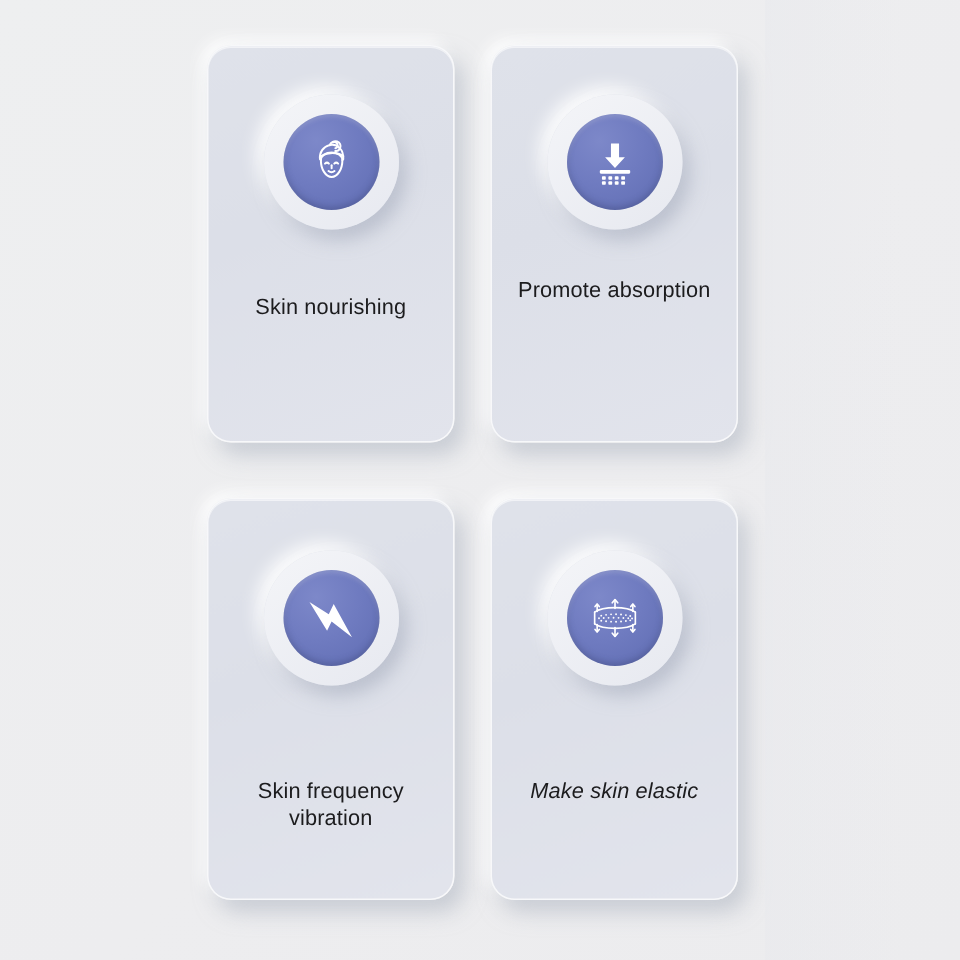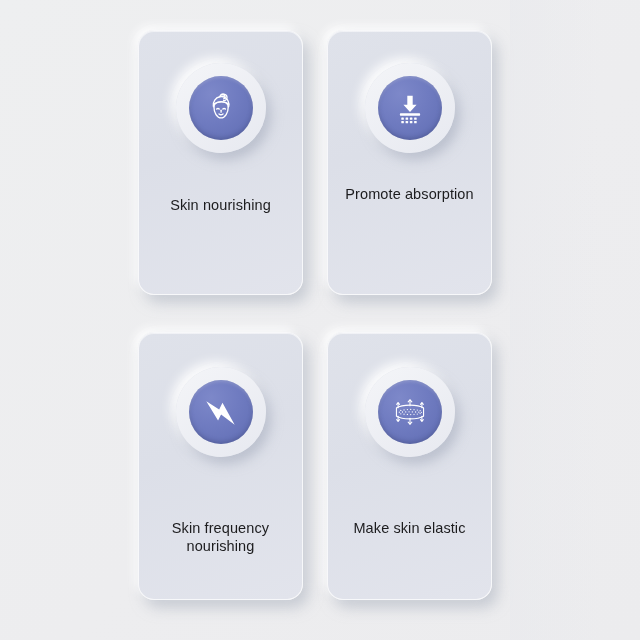--- a/index.html
+++ b/index.html
@@ -108,21 +108,21 @@
   .c1 .badge { margin-top: 32px; }
   .c1 .label { margin-top: 43px; }
 
   .c2 .badge { margin-top: 32px; }
   .c2 .label { margin-top: 32px; }
 
   .c3 .badge { margin-top: 34px; }
   .c3 .label { margin-top: 62px; }
 
   .c4 .badge { margin-top: 34px; }
-  .c4 .label { margin-top: 62px; }
+  .c4 .label { margin-top: 62px; font-style: italic; }
 </style>
 </head>
 <body>
 
 <div id="stage">
 
   <div class="grid">
 
     <div class="card c1">
       <div class="card-inner">
@@ -191,21 +191,21 @@
               <svg width="44" height="44" viewBox="0 0 48 48" fill="#ffffff">
                 <g transform="rotate(-64 24 24)">
                   <path d="M27.4 4.5 14.2 25.2h7.5L18.0 43.5 33.8 21.0h-8.2z"></path>
                 </g>
               </svg>
             </span>
           </div>
         </div>
         <div class="label">
           <span>Skin frequency</span><br>
-          <span>nourishing</span>
+          <span>vibration</span>
         </div>
       </div>
     </div>
 
     <div class="card c4">
       <div class="card-inner">
         <div class="badge">
           <div class="disc">
             <span>
               <svg width="42" height="42" viewBox="0 0 48 48" fill="none" stroke="#ffffff" stroke-width="1.25" stroke-linecap="round" stroke-linejoin="round">

